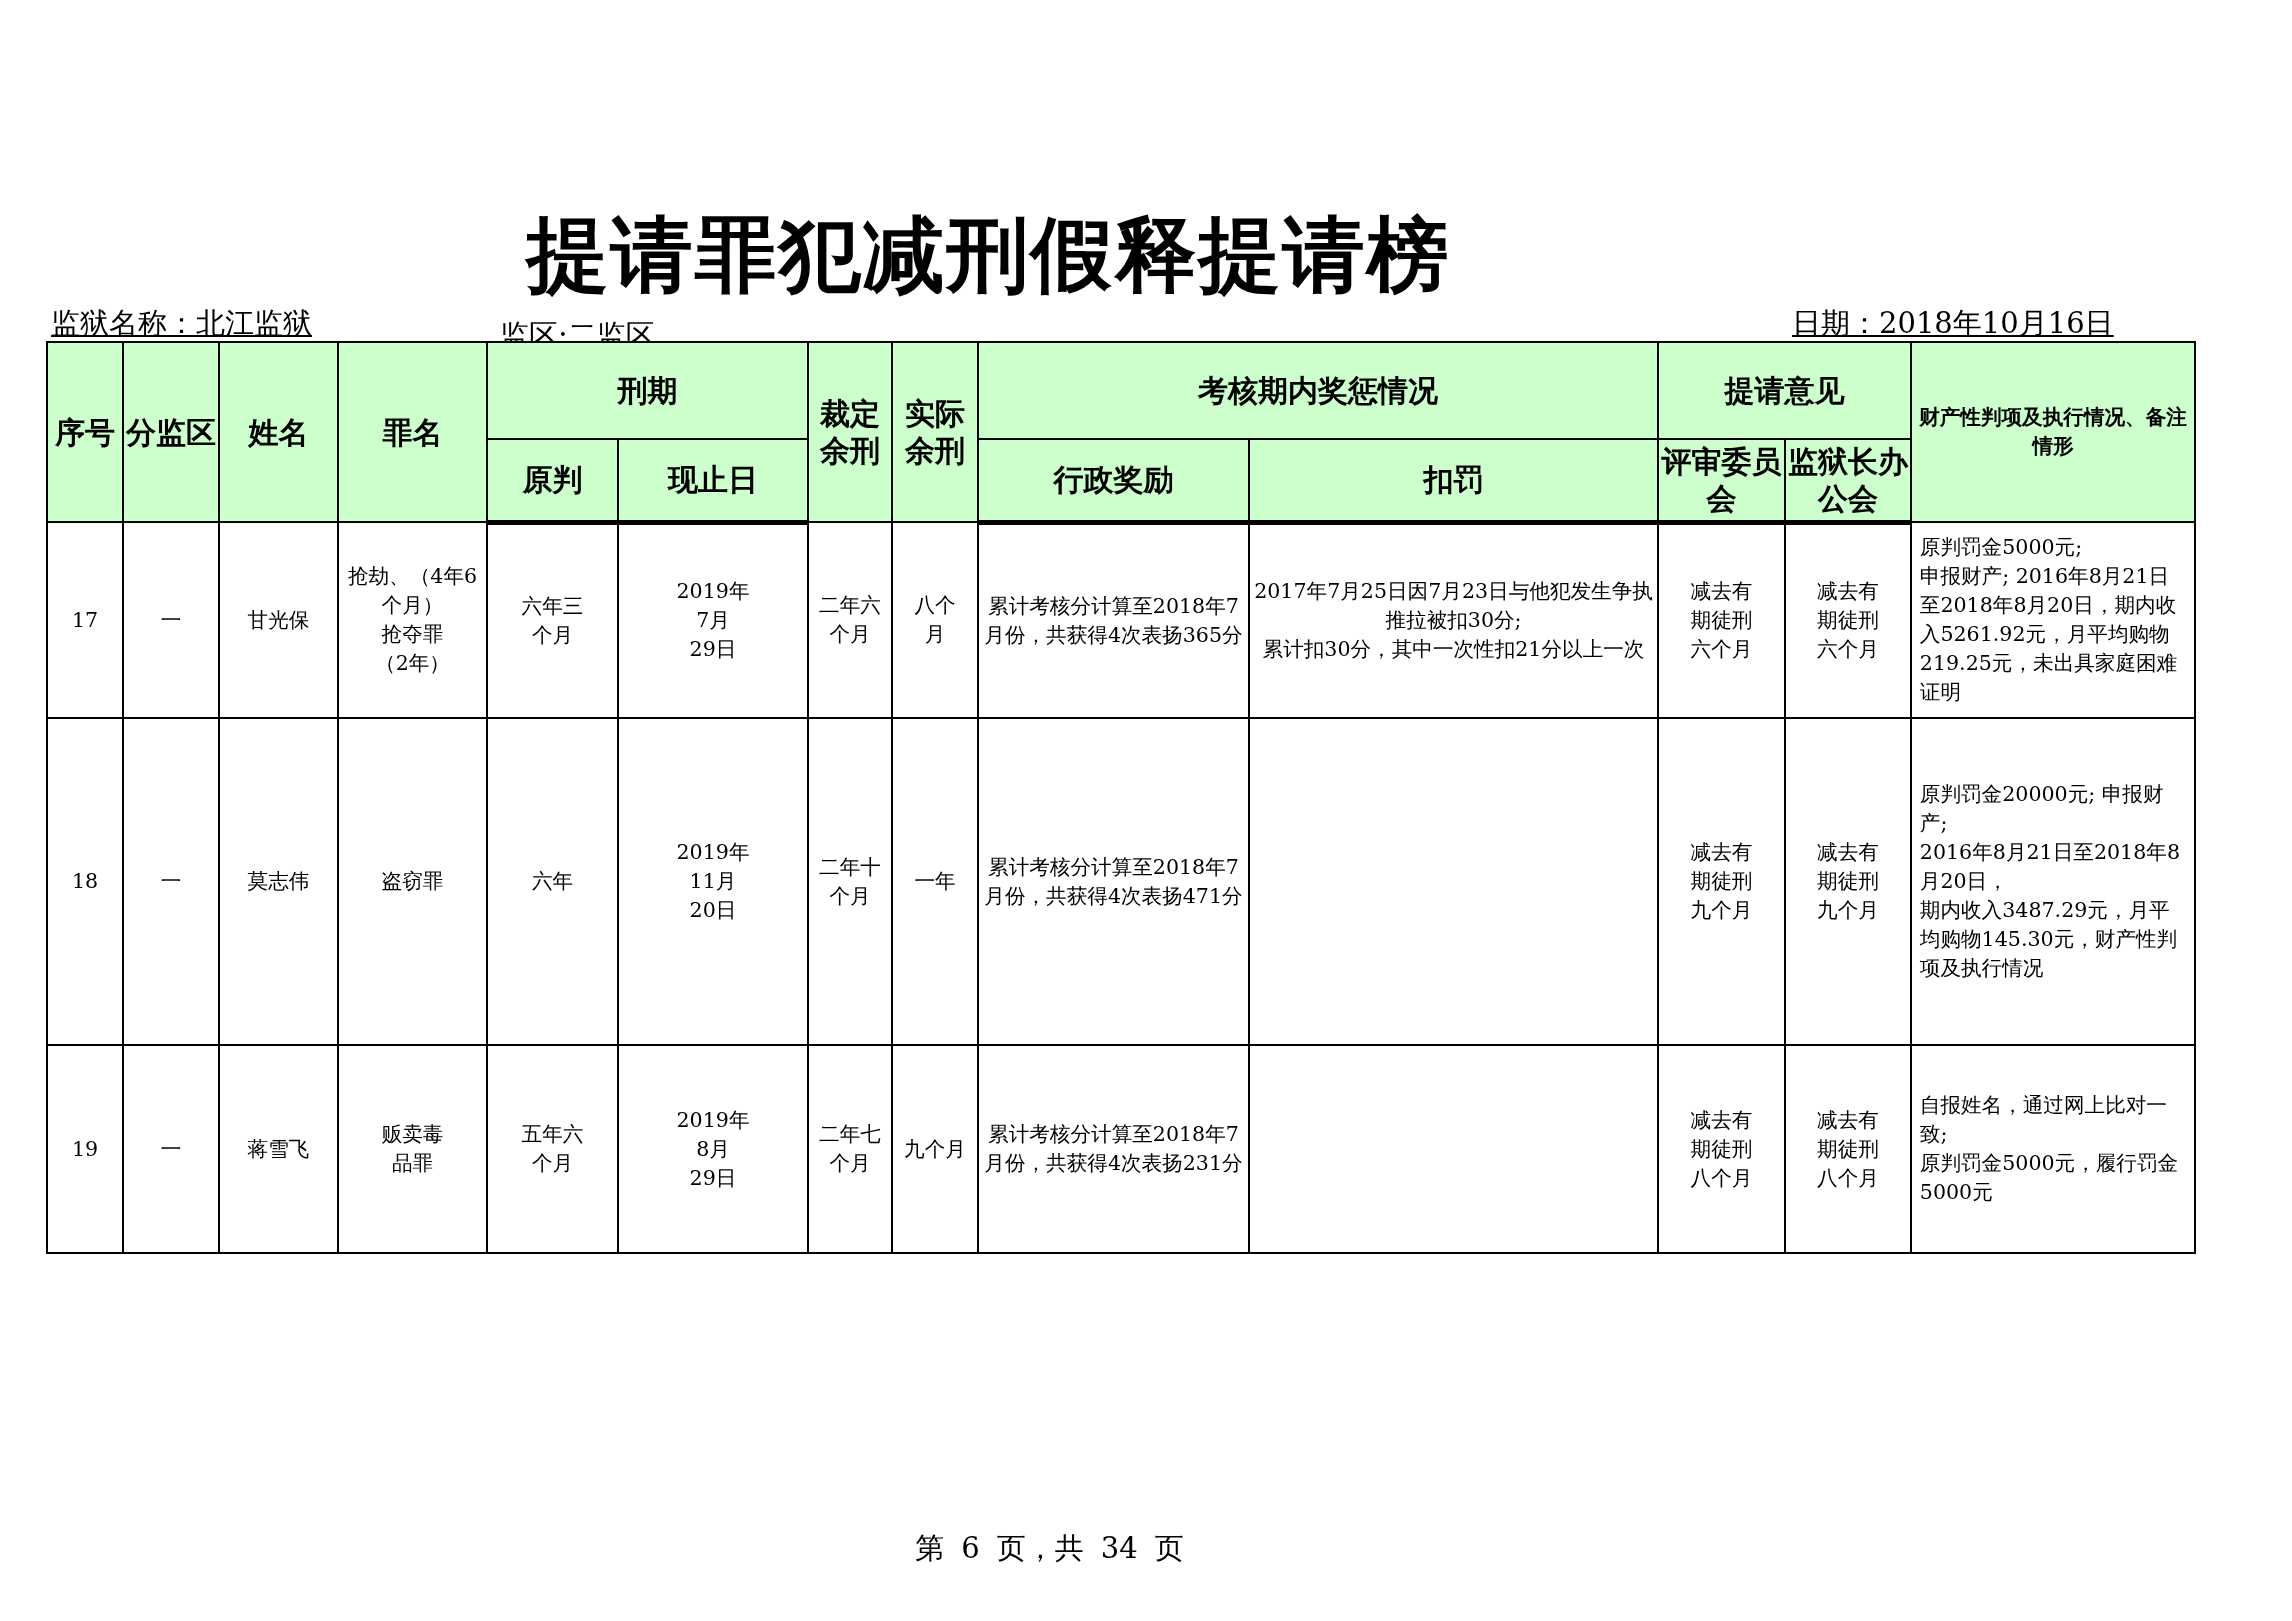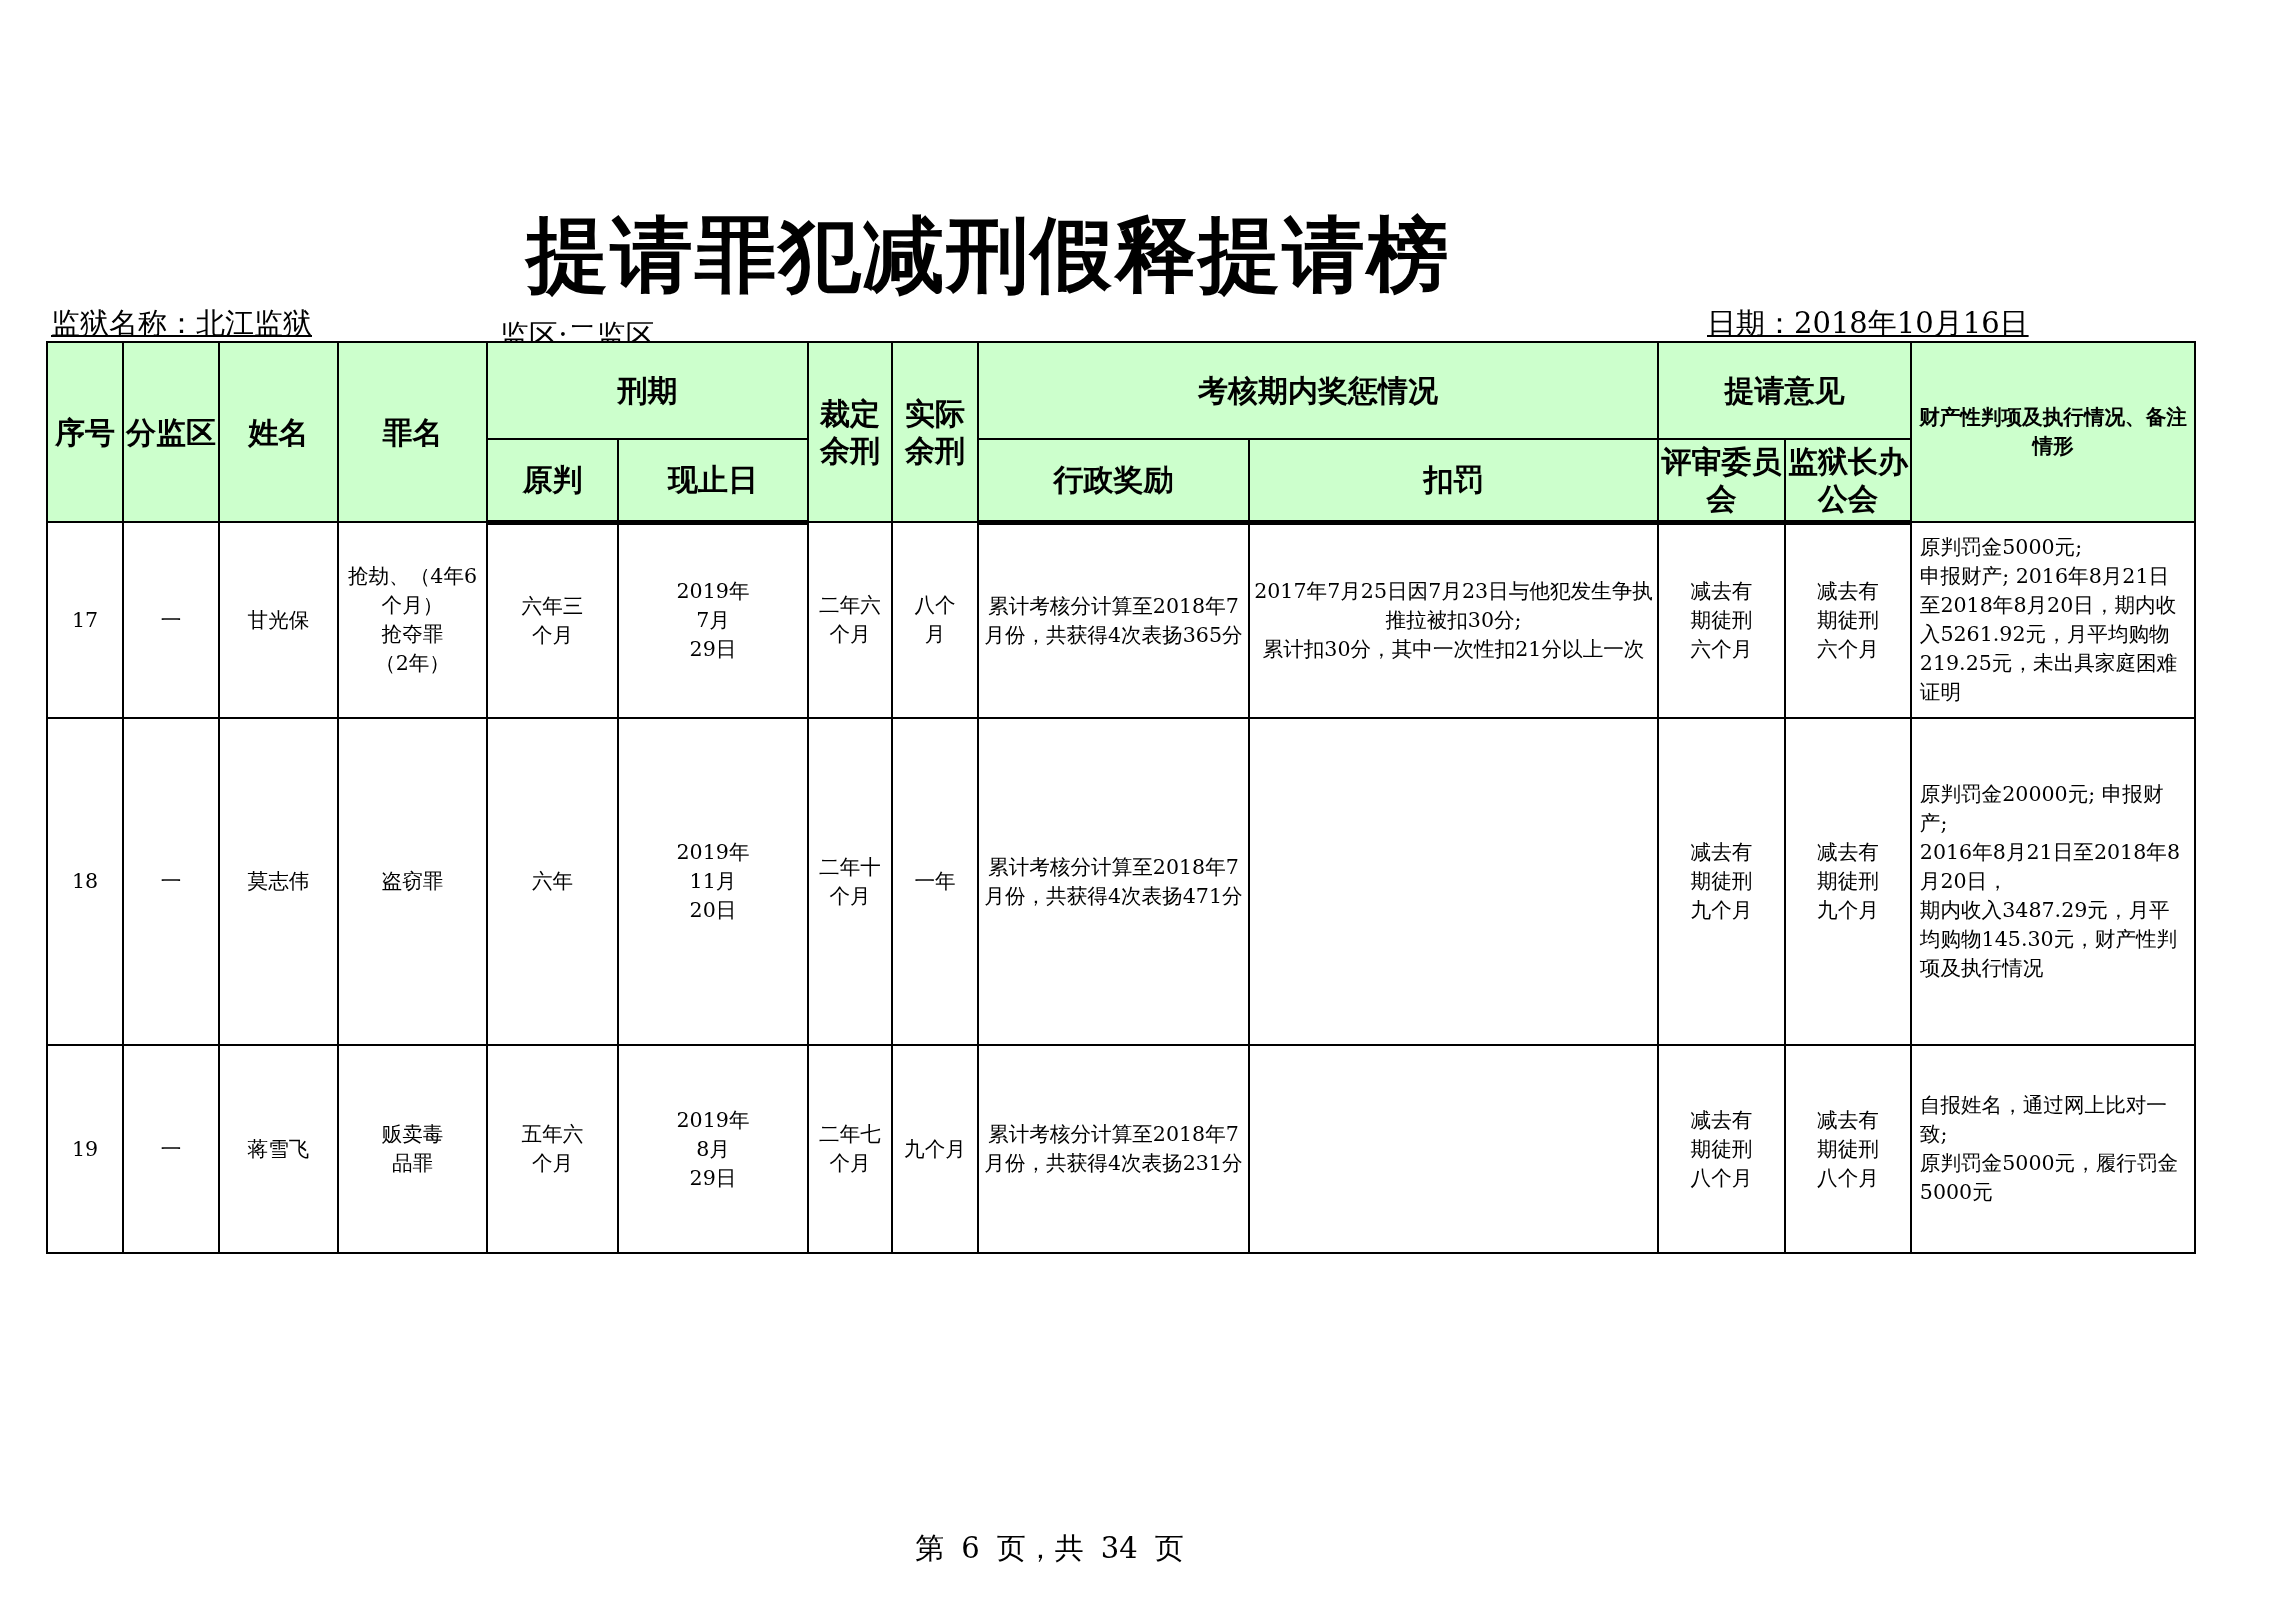--- a/index.html
+++ b/index.html
@@ -29,21 +29,21 @@
   .pre { white-space: pre-line; }
   .footer { position: absolute; top: 1529px; left: 0; width: 2099px; text-align: center;
             font-size: 29px; line-height: 39px; word-spacing: 7.8px; }
 </style>
 </head>
 <body>
 
 <div class="title">提请罪犯减刑假释提请榜</div>
 <div class="meta u" style="left:51px;">监狱名称：北江监狱</div>
 <div class="meta u" style="left:500px;margin-top:12px;">监区:二监区</div>
-<div class="meta u" style="left:1707px;">日期：2018年10月16日</div>
+<div class="meta u" style="left:1792px;">日期：2018年10月16日</div>
 
 <table class="grid">
   <colgroup>
     <col style="width:76px">
       <col style="width:96px">
       <col style="width:119px">
       <col style="width:149px">
     <col style="width:131px">
       <col style="width:190px">
       <col style="width:84px">

